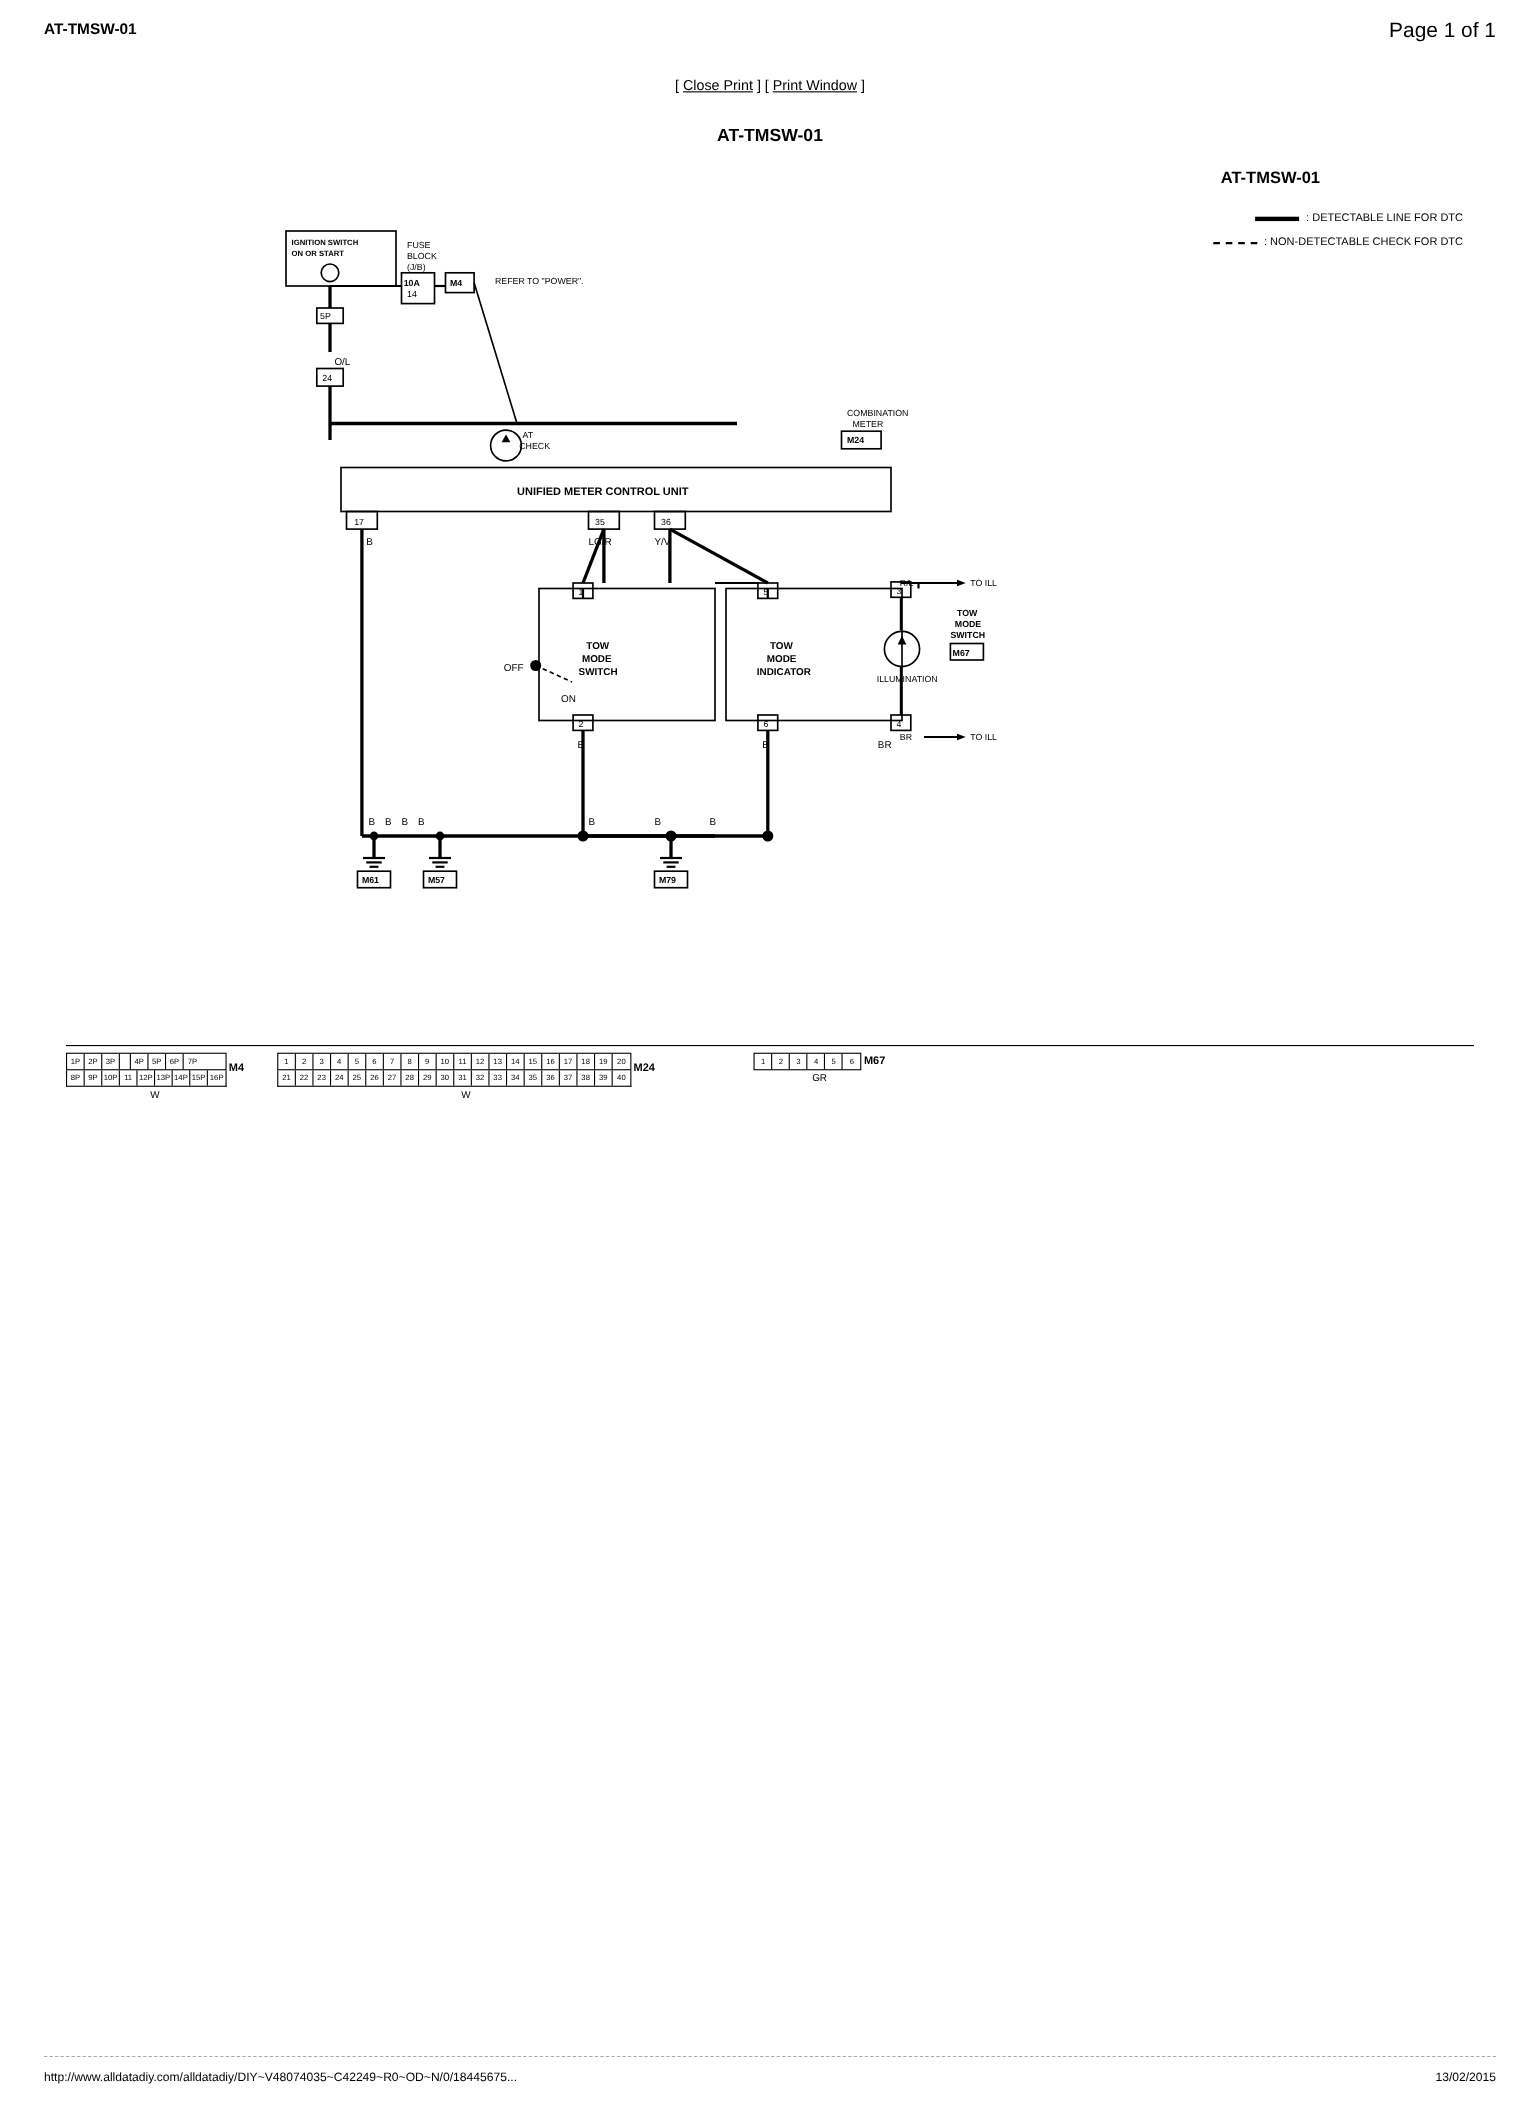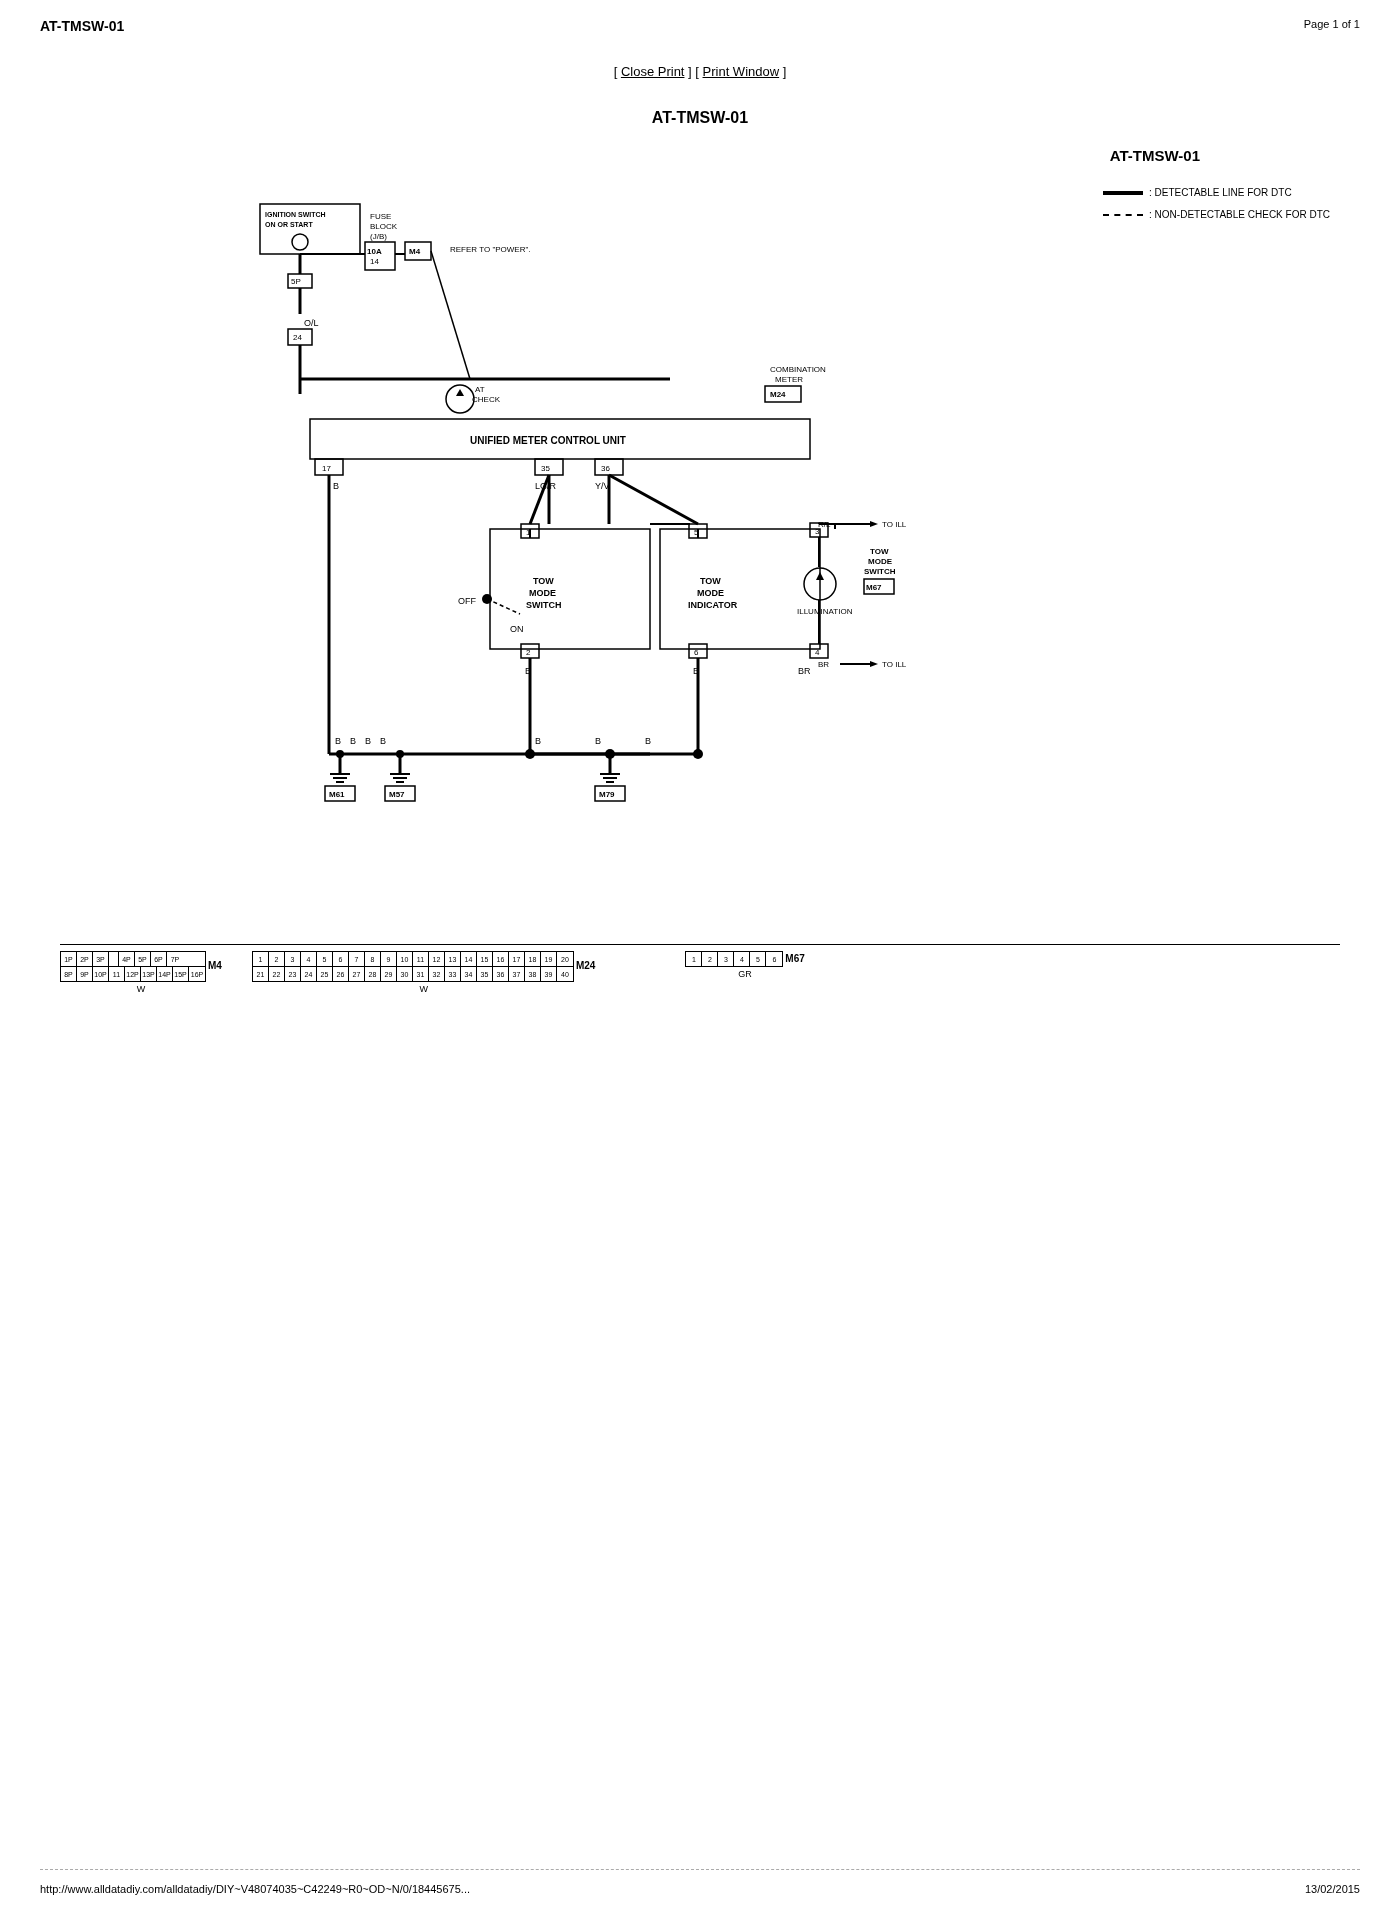--- a/index.html
+++ b/index.html
@@ -19,21 +19,21 @@
       justify-content: space-between;
       padding: 18px 40px 0 40px;
     }
 
     .header-title {
       font-size: 14px;
       font-weight: bold;
     }
 
     .header-page {
-      font-size: 11px;
+      font-size: 19px;
       padding-left: 16px;
     }
 
     .nav-links {
       text-align: center;
       margin-top: 30px;
       font-size: 13px;
     }
 
     .nav-links a {
@@ -69,20 +69,21 @@
       position: absolute;
       top: 10px;
       right: 10px;
       font-size: 10px;
       line-height: 18px;
     }
     .legend-item {
       display: flex;
       align-items: center;
       gap: 6px;
+      justify-content: flex-end;
     }
     .legend-line-solid {
       width: 40px;
       height: 4px;
       background: #000;
     }
     .legend-line-dashed {
       width: 40px;
       height: 2px;
       border-top: 2px dashed #000;

